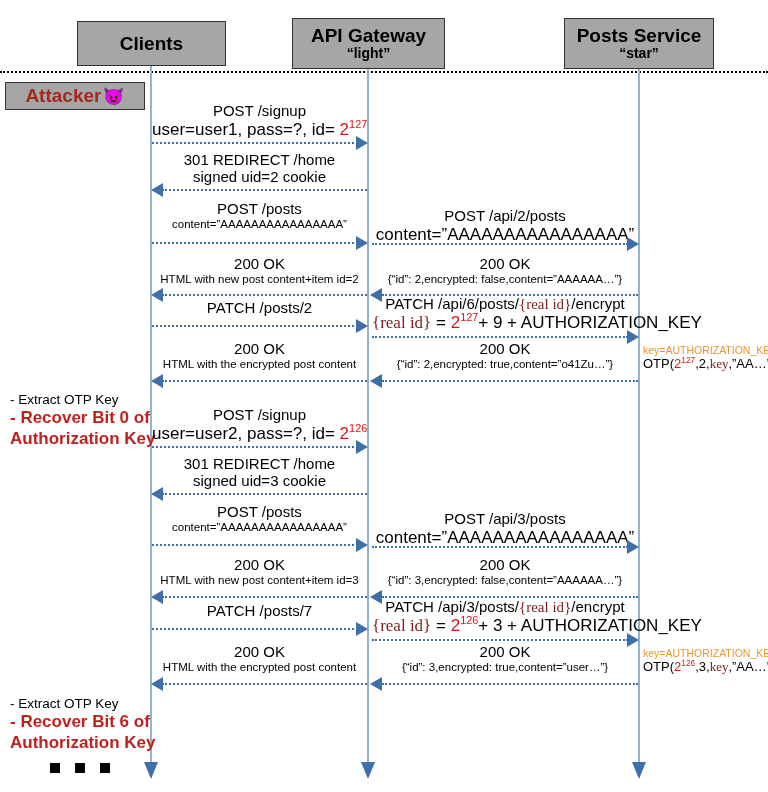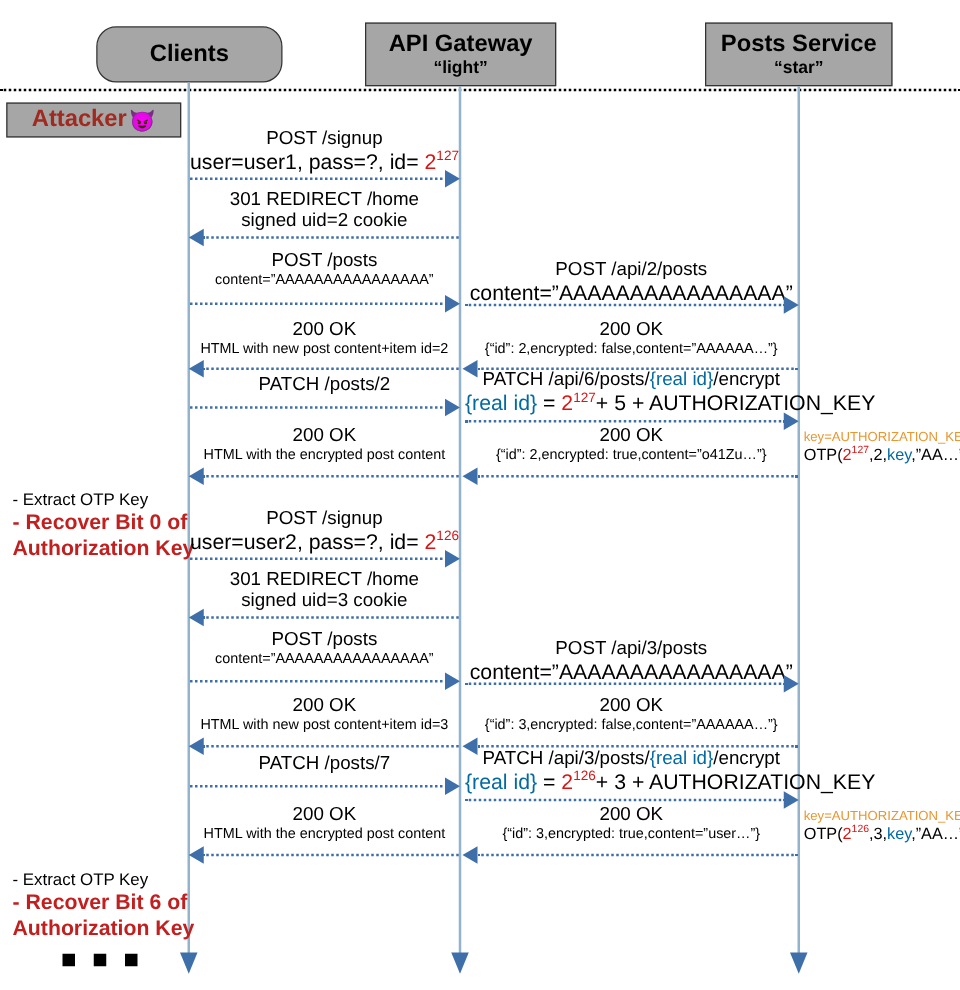--- a/index.html
+++ b/index.html
@@ -47,41 +47,41 @@
   .arrow-left{position:absolute;width:0;height:0;
     border-top:7px solid transparent;border-bottom:7px solid transparent;
     border-right:12px solid #3f6fa8;}
 
   
   .msg-label{position:absolute;text-align:center;line-height:1.12;}
   .lbl-main{font-size:15px;color:#000;white-space:nowrap;}
   .lbl-sub{font-size:11.5px;color:#000;white-space:nowrap;}
   .lbl-sub-mid{font-size:17px;color:#000;white-space:nowrap;}
   .red{color:#d81616;}
-  .orange{color:#0369a1;}
+  .orange{color:#7f1d1d;font-family:Liberation Serif, serif;}
   sup{font-size:0.64em;vertical-align:super;line-height:0;}
 
   
   .note-left{position:absolute;text-align:left;line-height:1.2;}
   .note-plain{font-size:13.5px;color:#000;white-space:nowrap;}
   .note-strong{font-size:17px;font-weight:bold;color:#c21f1f;white-space:nowrap;}
   .note-right{position:absolute;text-align:left;line-height:1.16;}
   .note-key{font-size:10.5px;color:#e8962e;white-space:nowrap;}
   .note-otp{font-size:13px;color:#000;white-space:nowrap;}
 
   
   .ellipsis{position:absolute;display:flex;gap:15px;}
   .ellipsis span{display:block;width:10px;height:10px;background:#000;}
 </style>
 </head>
 <body>
 
 <div id="diagram">
 
-  <div class="actor-box" style="left:77px;top:21px;width:149px;height:45px;border-radius:16px;">
+  <div class="actor-box" style="left:77px;top:21px;width:149px;height:45px;">
     <div class="actor-title">Clients</div>
   </div>
 
   <div class="actor-box" style="left:564px;top:18px;width:150px;height:51px;">
     <div class="actor-title">Posts Service</div>
     <div class="actor-sub">“star”</div>
   </div>
 
   <div class="actor-box" style="left:292px;top:18px;width:153px;height:51px;">
     <div class="actor-title">API Gateway</div>
@@ -147,21 +147,21 @@
   <div class="arrow-left" style="left:370px;top:288px;"></div>
 
   <div class="msg-label" style="left:152px;top:300px;width:215px;">
     <div class="lbl-main">PATCH /posts/2</div>
   </div>
   <div class="msg-line" style="left:152px;top:325px;width:206px;"></div>
   <div class="arrow-right" style="left:356px;top:319px;"></div>
 
   <div class="msg-label" style="left:372px;top:296px;width:266px;">
     <div class="lbl-main"><span>PATCH /api/6/posts/</span><span class="orange">{real id}</span><span>/encrypt</span></div>
-    <div class="lbl-sub-mid"><span class="orange">{real id}</span><span> = </span><span class="red"><span>2</span><sup>127</sup></span><span>+ 5 + AUTHORIZATION_KEY</span></div>
+    <div class="lbl-sub-mid"><span class="orange">{real id}</span><span> = </span><span class="red"><span>2</span><sup>127</sup></span><span>+ 9 + AUTHORIZATION_KEY</span></div>
   </div>
   <div class="msg-line" style="left:372px;top:336px;width:256px;"></div>
   <div class="arrow-right" style="left:627px;top:330px;"></div>
 
   <div class="msg-label" style="left:152px;top:341px;width:215px;">
     <div class="lbl-main">200 OK</div>
     <div class="lbl-sub">HTML with the encrypted post content</div>
   </div>
   <div class="msg-line" style="left:162px;top:380px;width:205px;"></div>
   <div class="arrow-left" style="left:151px;top:374px;"></div>

